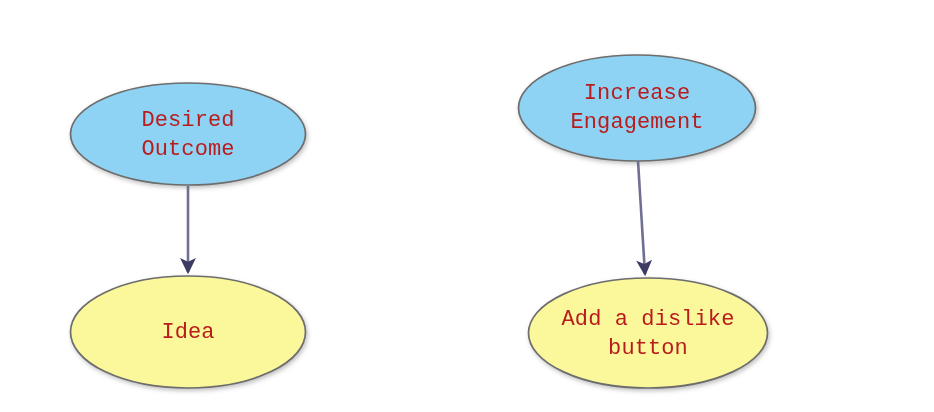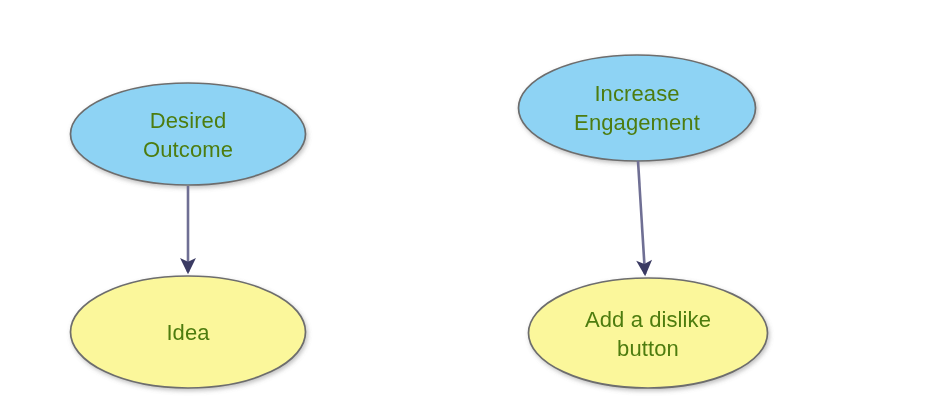--- a/index.html
+++ b/index.html
@@ -23,22 +23,22 @@
     left: 0;
     width: 934px;
     height: 412px;
   }
   .node-label {
     position: absolute;
     display: flex;
     align-items: center;
     justify-content: center;
     text-align: center;
-    color: #4d7c0f;
-    font-family: Liberation Sans, sans-serif;
+    color: #b91c1c;
+    font-family: Liberation Mono, monospace;
     font-size: 22px;
     line-height: 29px;
     letter-spacing: 0.1px;
     white-space: pre-line;
     pointer-events: none;
     -webkit-font-smoothing: antialiased;
   }
   
   #label-desired-outcome { left: 70px;  top: 83px;  width: 236px; height: 103px; }
   #label-idea           { left: 70px;  top: 276px; width: 236px; height: 113px; }

